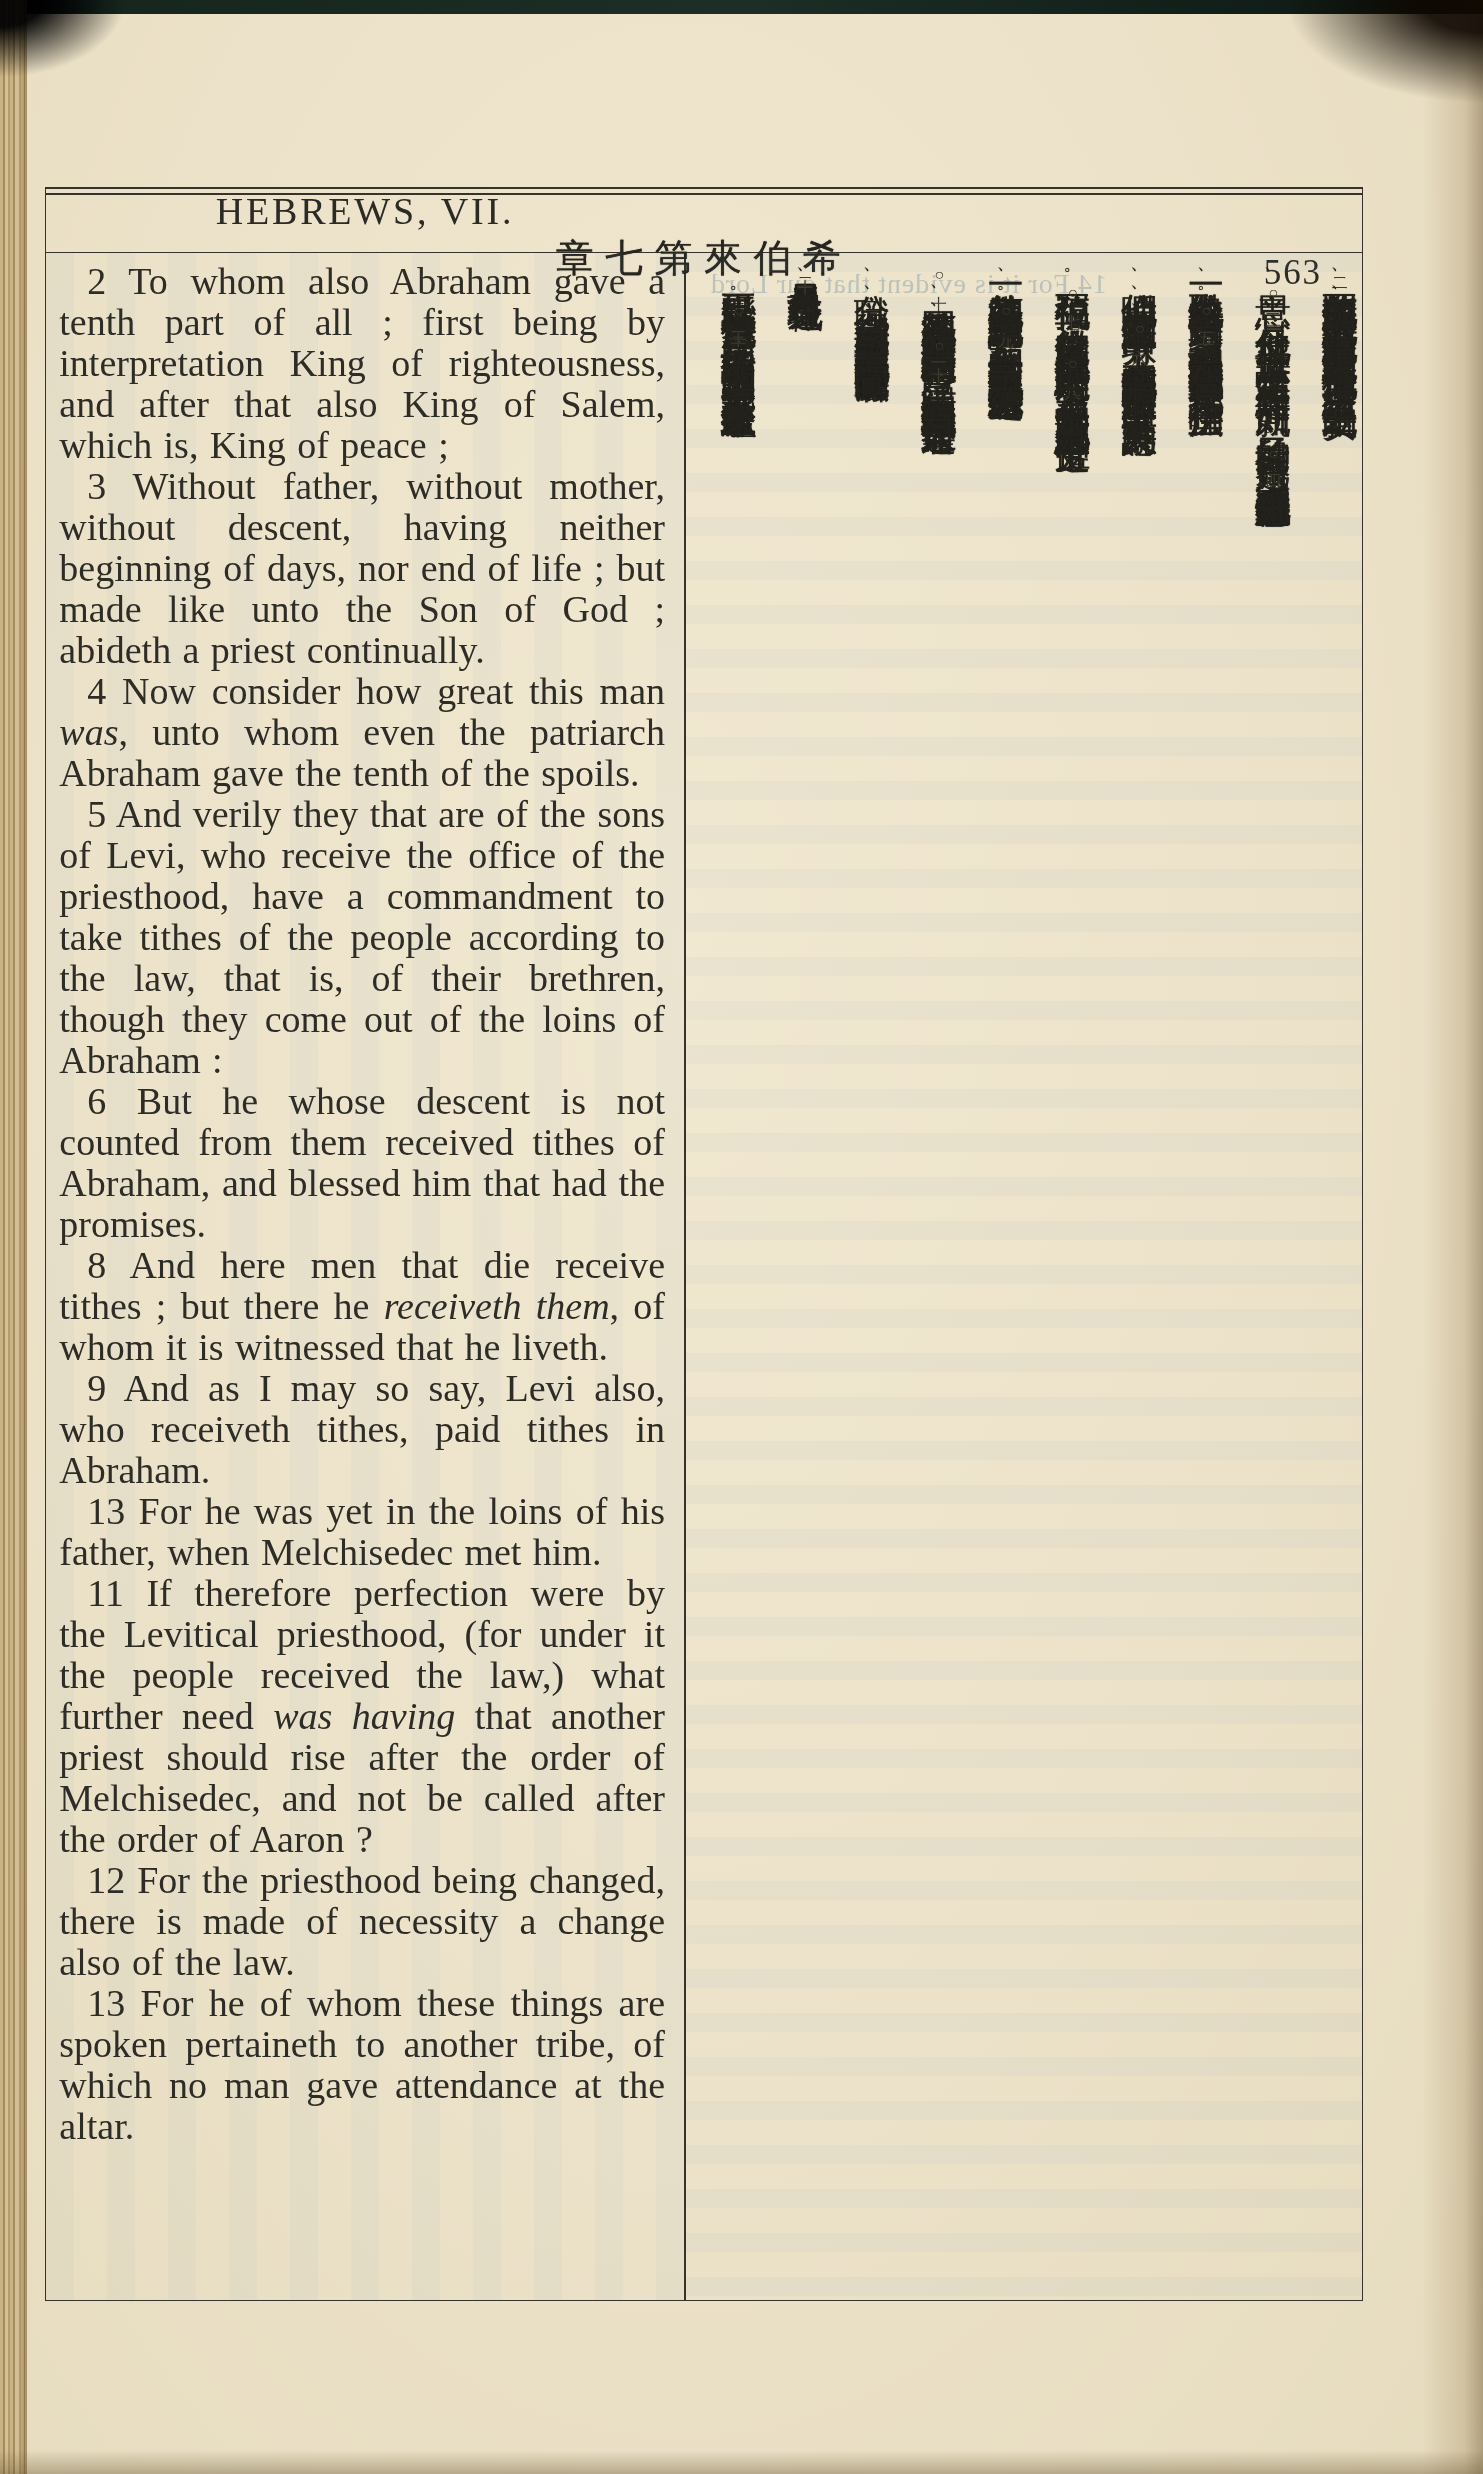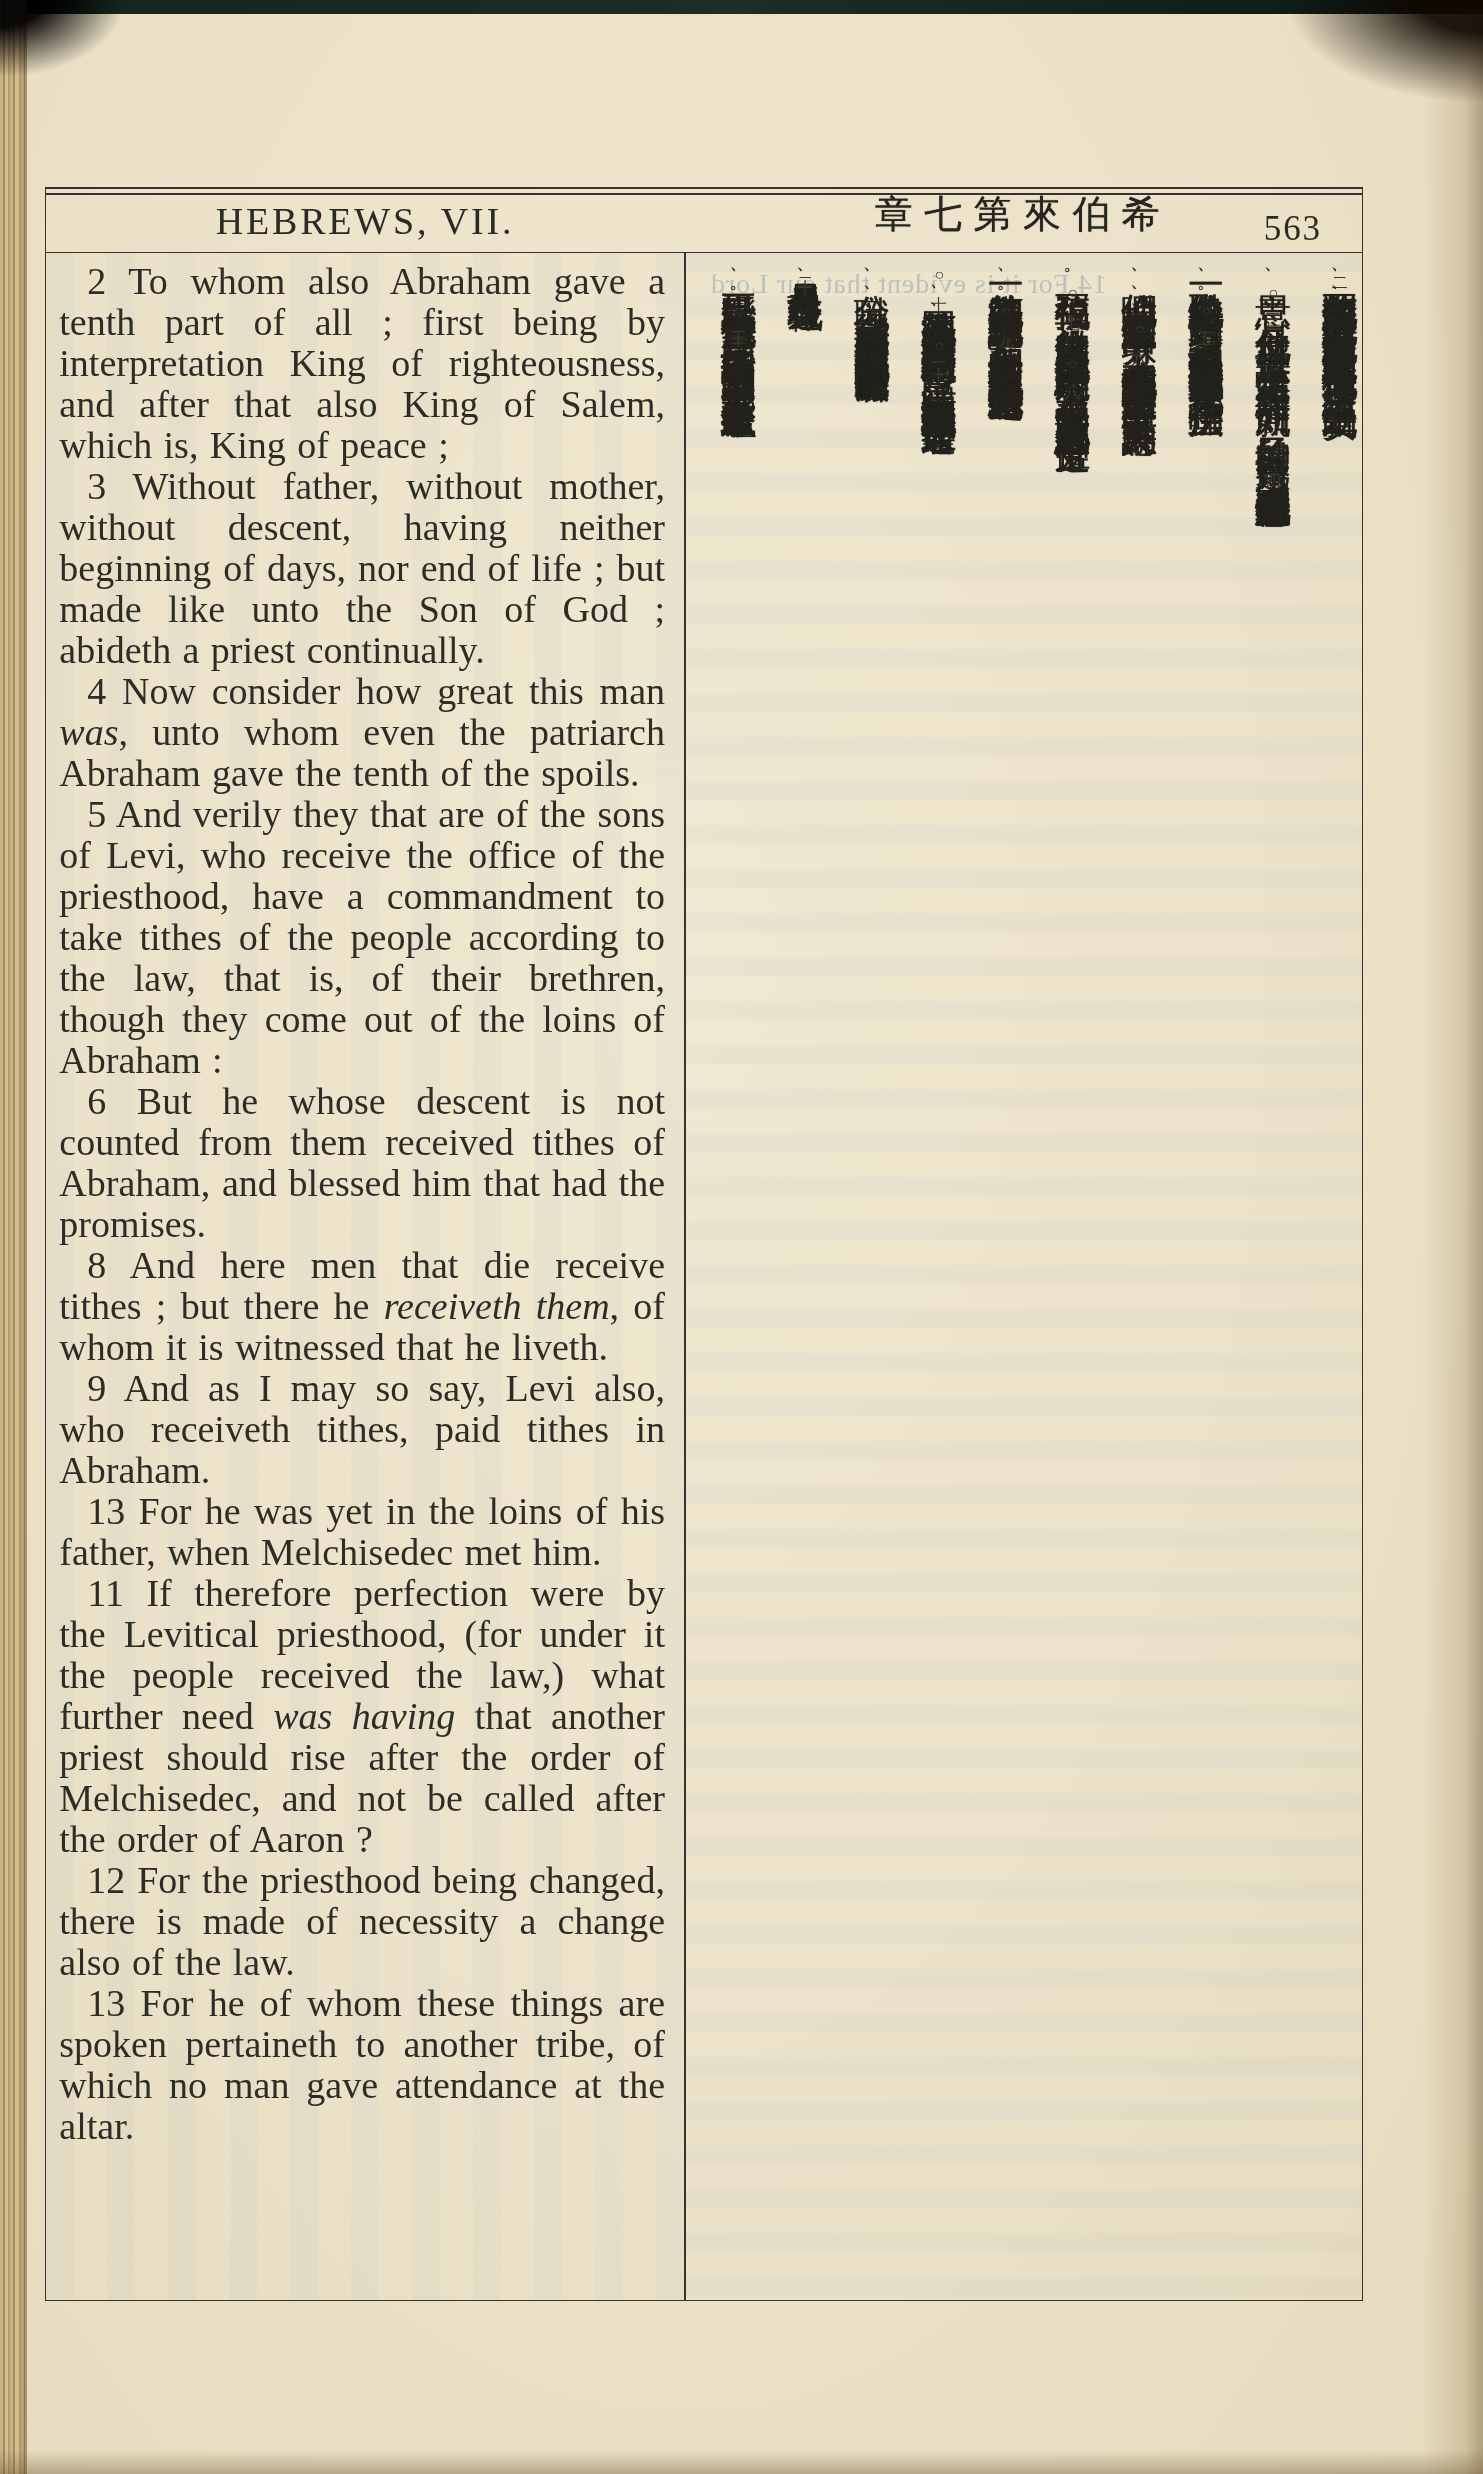--- a/index.html
+++ b/index.html
@@ -18,21 +18,21 @@
   .edge-bottom{position:absolute;left:0;bottom:0;width:100%;height:24.6px;
     background:linear-gradient(0deg,rgba(95,75,40,.38),rgba(95,75,40,0));}
   .corner-tl{position:absolute;left:0;top:0;width:123px;height:76px;
     background:radial-gradient(ellipse at 0 0,rgba(0,0,0,.95) 25%,rgba(0,0,0,0) 72%);}
   .corner-tr{position:absolute;right:0;top:0;width:199px;height:104px;
     background:radial-gradient(ellipse at 100% 0,rgba(15,8,2,.92) 22%,rgba(15,8,2,0) 70%);}
   
   .frame{position:absolute;left:45px;top:187px;width:1318px;height:2114px;box-sizing:border-box;
     border:1.9px solid #35332b;border-top-width:2.8px;}
   .frame::before{content:"";position:absolute;left:0;right:0;top:3.8px;height:1.9px;background:#35332b;}
-  .pheader{position:relative;height:63px;border-bottom:1.9px solid #35332b;display:flex;}
+  .pheader{position:relative;height:63px;border-bottom:1.9px solid #35332b;display:flex;flex-direction:column;}
   .ph-left{width:638px;display:flex;align-items:center;justify-content:center;}
   .ph-right{flex:1;position:relative;display:flex;justify-content:center;}
   .en-title{font-size:38px;letter-spacing:2.8px;color:#2b2a25;}
   .cn-title{font-size:38px;letter-spacing:11.4px;color:#26251f;text-shadow:0 0 0.9px #26251f;}
   .pageno{position:absolute;right:40px;top:20px;font-size:35px;color:#2b2a25;letter-spacing:1.9px;}
   .content{display:flex;height:calc(100% - 64px);}
   
   .col-en{position:relative;width:638px;box-sizing:border-box;overflow:hidden;}
   .en-ghost{position:absolute;inset:0;
     background:repeating-linear-gradient(90deg,rgba(105,150,185,.055) 0 28px,rgba(105,150,185,0) 28px 61px);}

